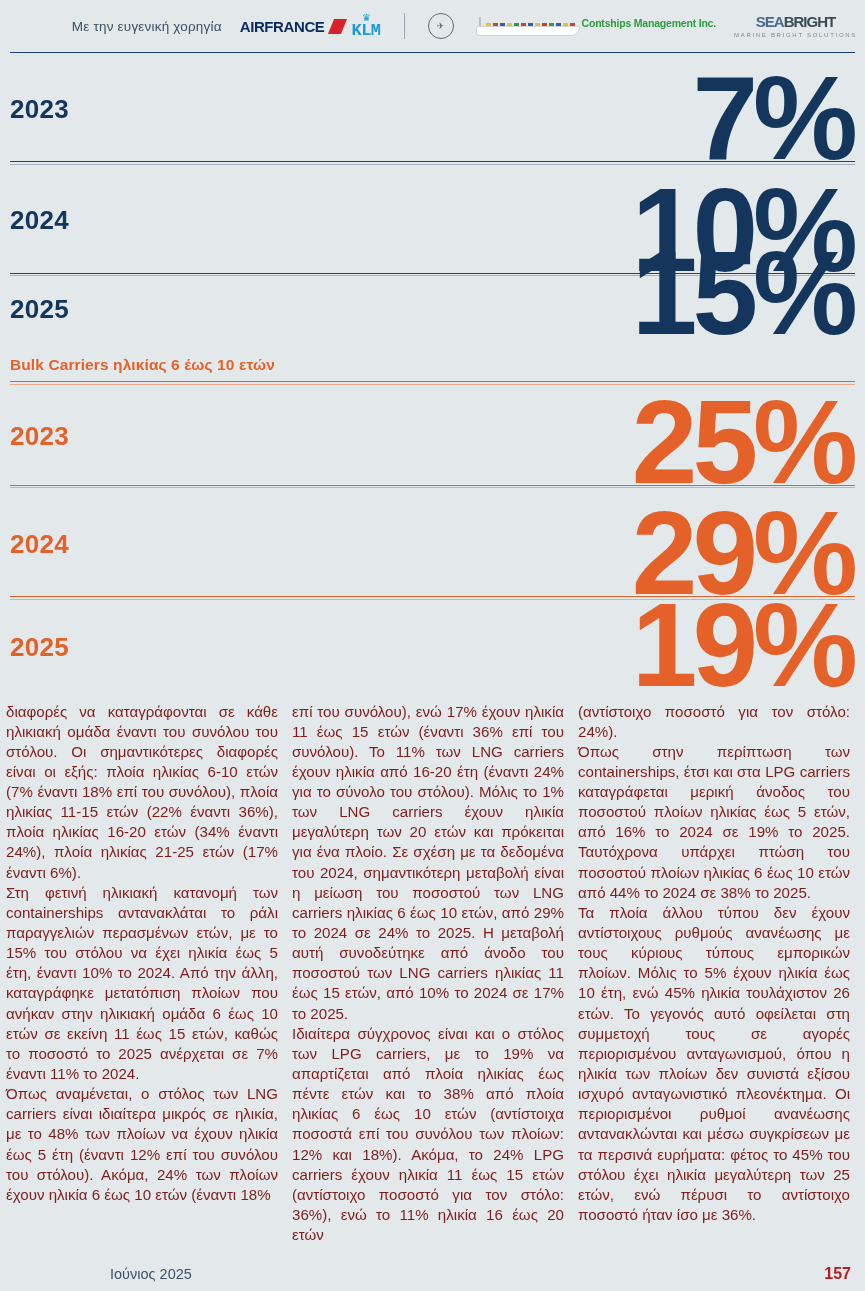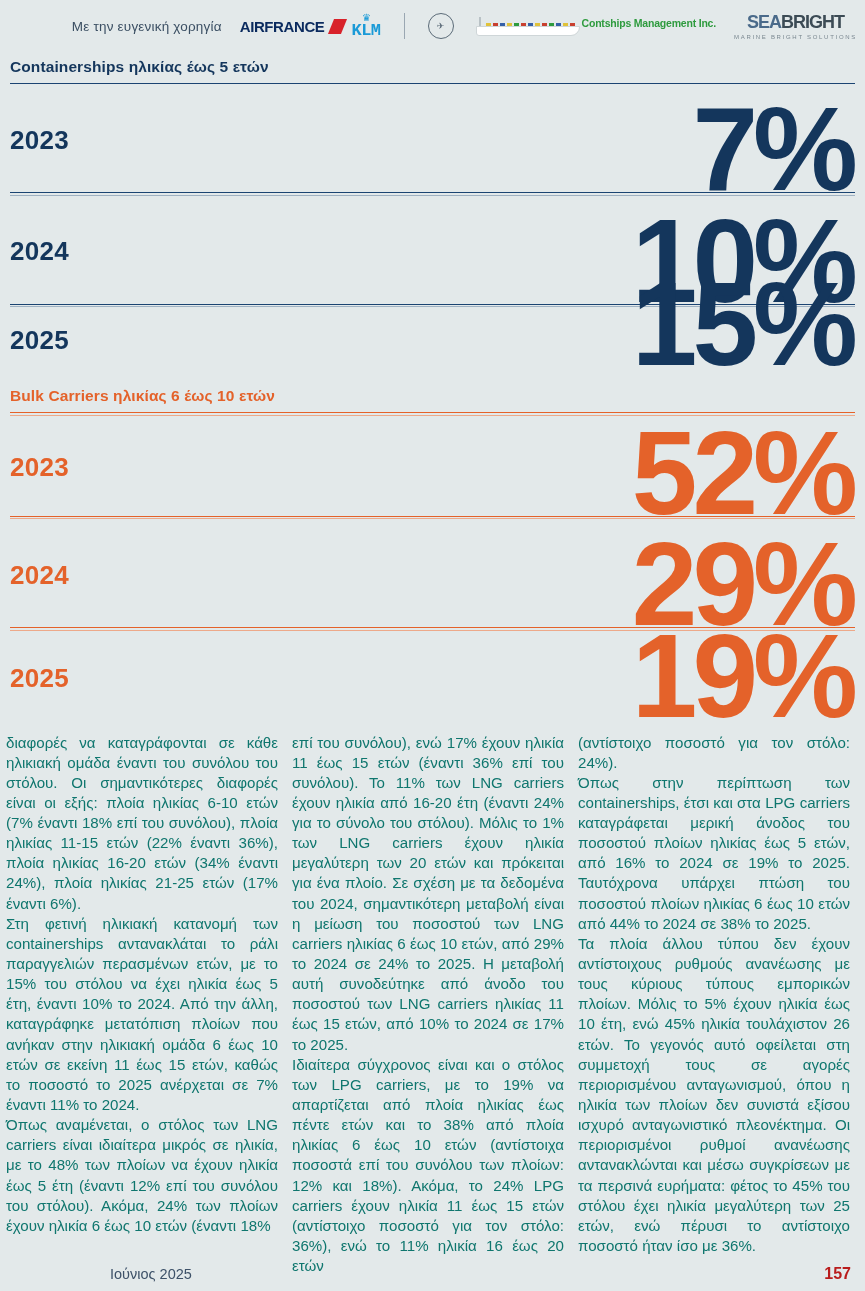--- a/index.html
+++ b/index.html
@@ -85,21 +85,21 @@
   .ship-mast{
     position:absolute;left:7px;bottom:8px;width:2px;height:11px;background:#b9c2c6;
   }
   .contships-word{
     font-size:10.5px;font-weight:bold;color:#2e9b3e;letter-spacing:-.2px;
     margin-top:2px;white-space:nowrap;
   }
   .logo-seabright{
     display:flex;flex-direction:column;align-items:center;line-height:1;
   }
-  .sb-top{font-size:18px;font-weight:bold;letter-spacing:-1px;white-space:nowrap;}
+  .sb-top{font-size:15px;font-weight:bold;letter-spacing:-1px;white-space:nowrap;}
   .sb-sea{color:#4a6a8a;}
   .sb-bright{color:#3c4b55;}
   .sb-tag{
     font-size:6px;color:#7a8790;letter-spacing:1.7px;margin-top:3px;white-space:nowrap;
   }
 
   
   .chart-block{padding:0 10px;box-sizing:border-box;}
   .sec-title{
     font-size:15.5px;
@@ -147,21 +147,21 @@
   .columns{
     display:flex;
     gap:14px;
     padding:10px 8px 0 6px;
     box-sizing:border-box;
   }
   .col{
     width:272px;
     font-size:15.1px;
     line-height:1.335;
-    color:#0f766e;
+    color:#7f1d1d;
     text-align:justify;
     hyphens:none;
   }
   .col p{margin:0;}
   .col p + p{margin-top:0;}
 
   
   .footer{
     position:absolute;
     left:0;bottom:0;
@@ -228,21 +228,20 @@
     <span class="logo-seabright">
       <span class="sb-top">
         <span class="sb-sea">SEA</span><span class="sb-bright">BRIGHT</span>
       </span>
       <span class="sb-tag">MARINE BRIGHT SOLUTIONS</span>
     </span>
   </div>
 
   <div class="chart-block">
 
-    <div class="sec-title navy">Containerships ηλικίας έως 5 ετών</div>
     <hr class="rule">
 
     <div class="row navy row-h">
       <span class="year">2023</span>
       <span class="big">7%</span>
     </div>
     <hr class="rule">
     <hr class="rule thin">
 
     <div class="row navy row-h">
@@ -256,21 +255,21 @@
       <span class="year">2025</span>
       <span class="big" style="bottom:-14px">15%</span>
     </div>
 
     <div class="sec-title orange" style="padding-top:18px">Bulk Carriers ηλικίας 6 έως 10 ετών</div>
     <hr class="rule orange">
     <hr class="rule orange-thin">
 
     <div class="row orange" style="height:100px">
       <span class="year">2023</span>
-      <span class="big">52%</span>
+      <span class="big">25%</span>
     </div>
     <hr class="rule orange">
     <hr class="rule orange-thin">
 
     <div class="row orange row-h">
       <span class="year">2024</span>
       <span class="big">29%</span>
     </div>
     <hr class="rule orange">
     <hr class="rule orange-thin">

